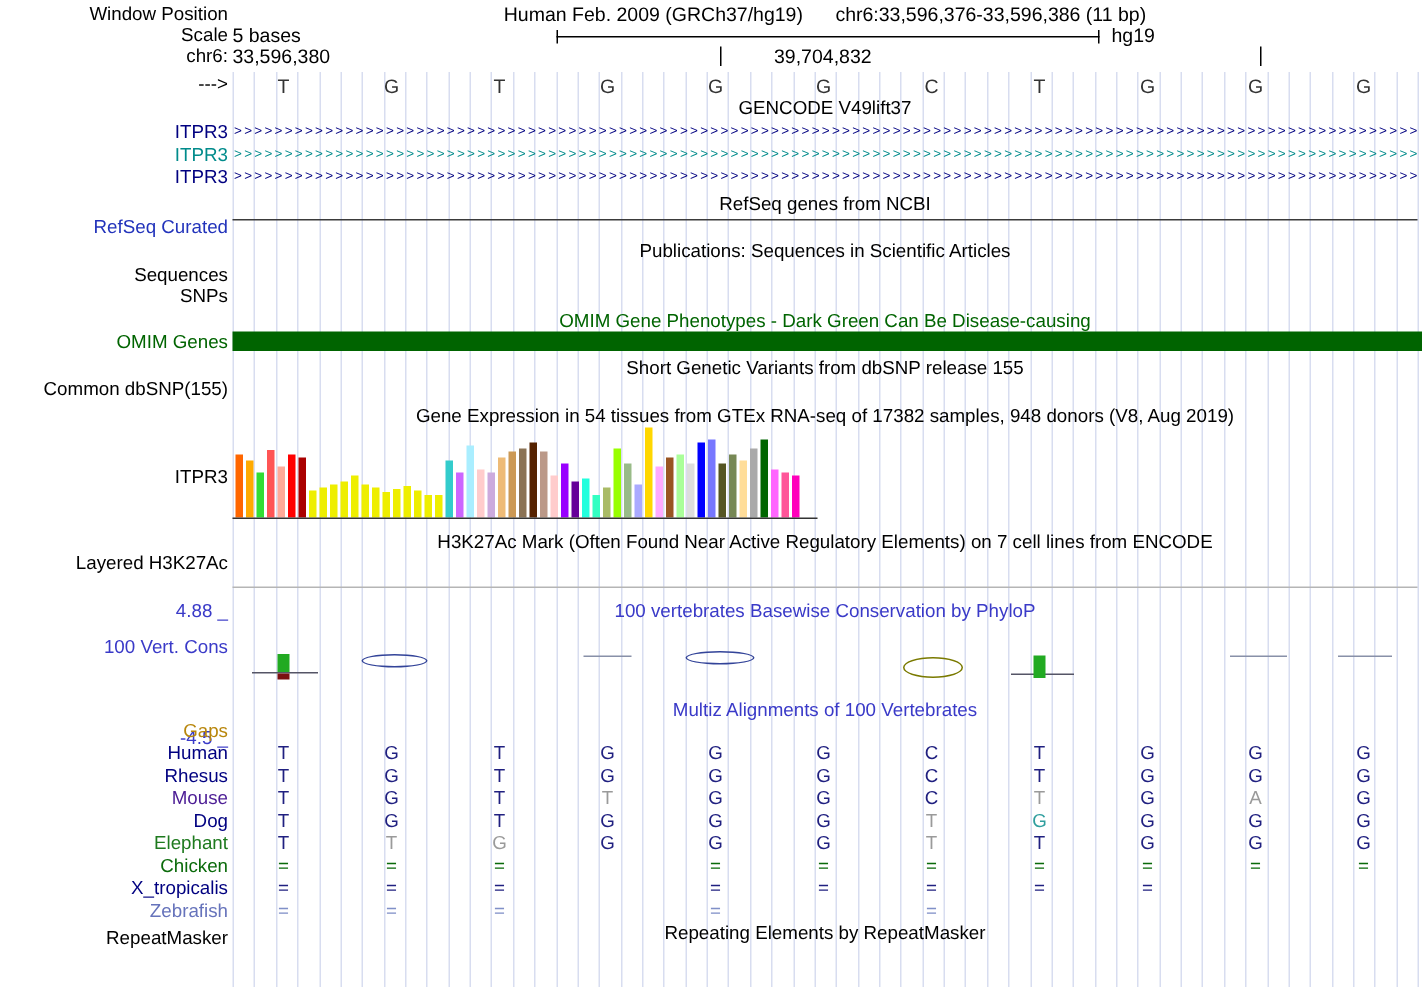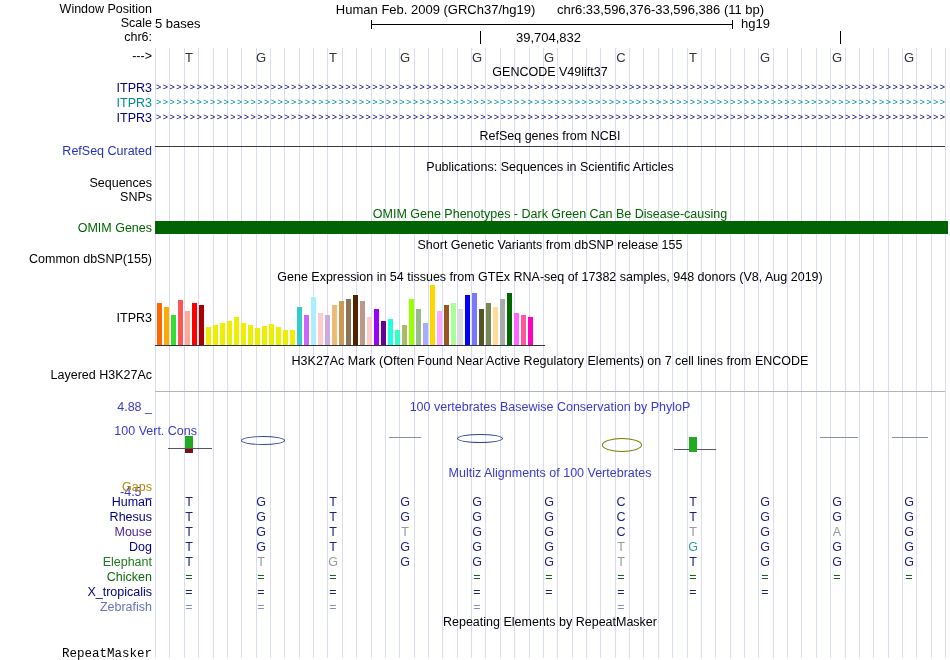--- a/index.html
+++ b/index.html
@@ -86,43 +86,44 @@
     <span>Human Feb. 2009 (GRCh37/hg19)</span>
     <span>chr6:33,596,376-33,596,386 (11 bp)</span>
   </div>
 
   <div class="num" style="top:16px;left:155px;width:210px">5 bases</div>
   <div class="hline" style="top:24px;left:371px;width:362px;height:1px;background:#000"></div>
   <div class="tick" style="top:20px;left:371px;height:9px"></div>
   <div class="tick" style="top:20px;left:732px;height:9px"></div>
   <div style="position:absolute;top:16px;left:741px;font-size:13px">hg19</div>
 
+  <div class="num" style="top:30px;left:155px;width:323px">33,596,380</div>
   <div class="tick" style="top:31px;left:480px;height:13px"></div>
   <div class="num" style="top:30px;left:516px;width:322px">39,704,832</div>
   <div class="tick" style="top:31px;left:840px;height:13px"></div>
 
   <div id="labels">
       <div class="left-label" style="top: 2px;">Window Position</div>
       <div class="left-label" style="top: 16px;">Scale</div>
       <div class="left-label" style="top: 30px;">chr6:</div>
       <div class="left-label" style="top: 49px;">---&gt;</div>
       <div class="left-label" style="top: 81px; color: rgb(0, 0, 128);">ITPR3</div>
       <div class="left-label" style="top: 96px; color: rgb(0, 139, 139);">ITPR3</div>
       <div class="left-label" style="top: 111px; color: rgb(0, 0, 128);">ITPR3</div>
       <div class="left-label" style="top: 144px; color: rgb(34, 51, 187);">RefSeq Curated</div>
       <div class="left-label" style="top: 176px;">Sequences</div>
       <div class="left-label" style="top: 190px;">SNPs</div>
       <div class="left-label" style="top: 221px; color: rgb(0, 100, 0);">OMIM Genes</div>
       <div class="left-label" style="top: 252px;">Common dbSNP(155)</div>
       <div class="left-label" style="top: 311px;">ITPR3</div>
       <div class="left-label" style="top: 368px;">Layered H3K27Ac</div>
       <div class="left-label" style="top: 400px; color: rgb(58, 58, 200);">4.88 _</div>
-      <div class="left-label" style="top: 424px; color: rgb(58, 58, 200); padding-left: 45px;">100 Vert. Cons</div>
+      <div class="left-label" style="top: 424px; color: rgb(58, 58, 200);">100 Vert. Cons</div>
       <div class="left-label" style="top: 448px; color: rgb(58, 58, 200); margin-top: 37px;">-4.5 _</div>
-      <div class="left-label" style="top: 647px; font-family: Liberation Mono, monospace;">RepeatMasker</div>
+      <div class="left-label" style="top: 618px;">RepeatMasker</div>
     </div>
   <div id="titles">
       <div class="title" style="top: 65px;">GENCODE V49lift37</div>
       <div class="title" style="top: 129px;">RefSeq genes from NCBI</div>
       <div class="title" style="top: 160px;">Publications: Sequences in Scientific Articles</div>
       <div class="title" style="top: 207px; color: rgb(0, 100, 0);">OMIM Gene Phenotypes - Dark Green Can Be Disease-causing</div>
       <div class="title" style="top: 238px;">Short Genetic Variants from dbSNP release 155</div>
       <div class="title" style="top: 270px;">Gene Expression in 54 tissues from GTEx RNA-seq of 17382 samples, 948 donors (V8, Aug 2019)</div>
       <div class="title" style="top: 354px;">H3K27Ac Mark (Often Found Near Active Regulatory Elements) on 7 cell lines from ENCODE</div>
       <div class="title" style="top: 400px; color: rgb(58, 58, 200);">100 vertebrates Basewise Conservation by PhyloP</div>

